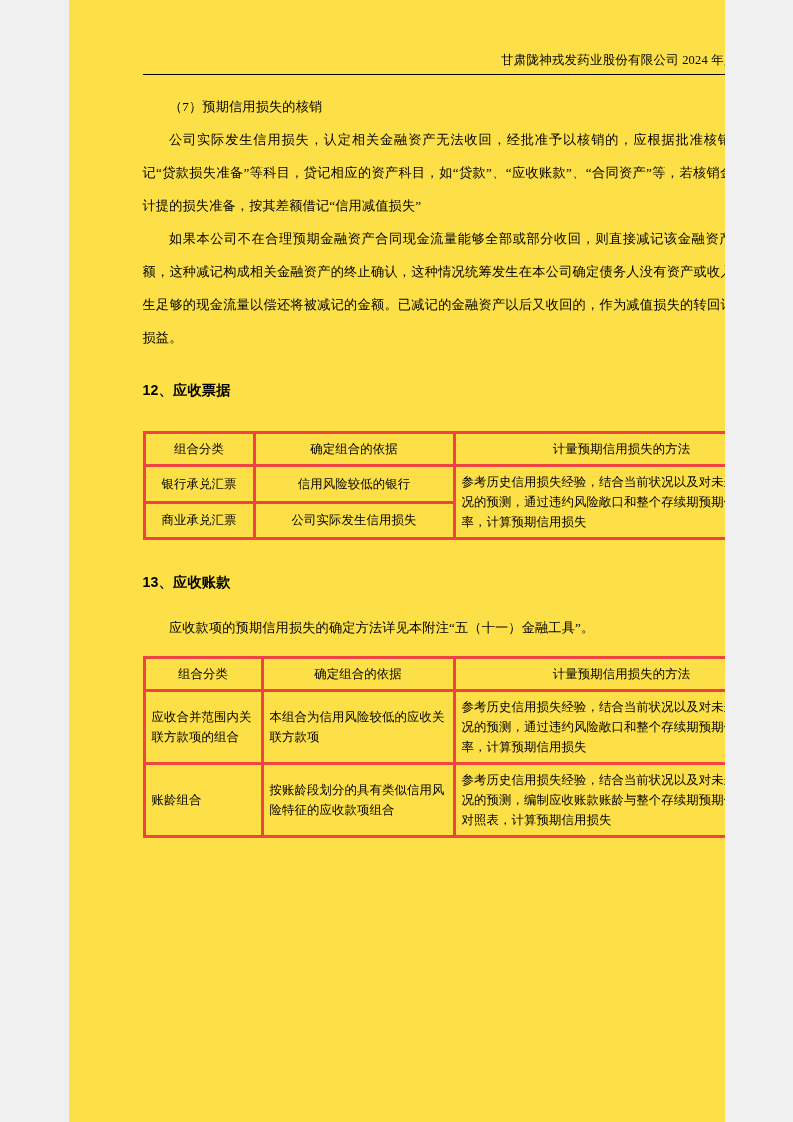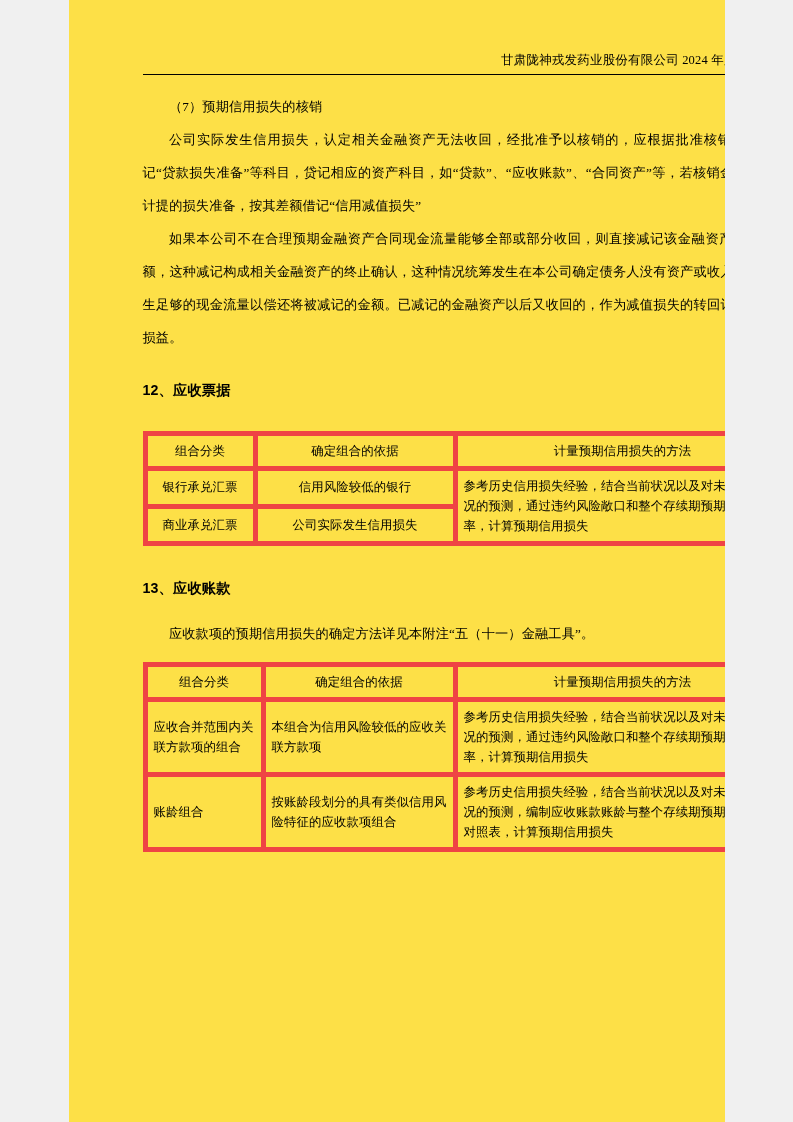--- a/index.html
+++ b/index.html
@@ -73,21 +73,21 @@
 
   
   table.doc-table {
     border-collapse: collapse;
     width: 645px;
     table-layout: fixed;
     font-size: 12.4px;
     line-height: 20px;
   }
   table.doc-table td, table.doc-table th {
-    border: 5px solid #ef4444;
+    border: 3px solid #ef4444;
     padding: 5px 6px;
     vertical-align: middle;
     font-weight: normal;
     letter-spacing: 0.1px;
   }
   table.doc-table th {
     text-align: center;
   }
   td.c { text-align: center; }
   td.l { text-align: left; }

